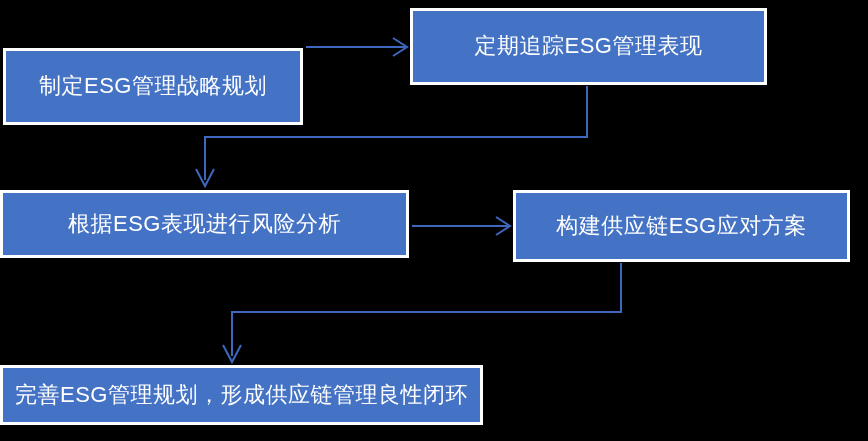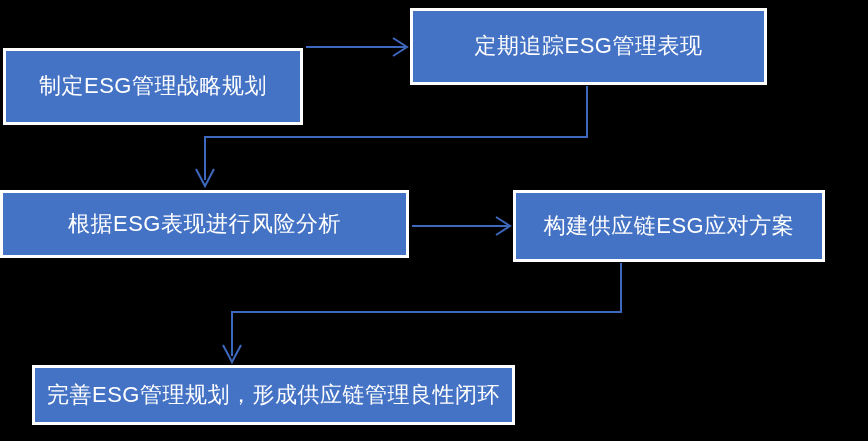--- a/index.html
+++ b/index.html
@@ -30,22 +30,22 @@
     white-space: nowrap;
     user-select: none;
   }
   .node-label {
     display: block;
   }
   
   #node-strategy   { left: 3px;   top: 8px;   width: 300px; height: 77px; margin-top: 40px; }
   #node-track      { left: 410px; top: 8px;   width: 357px; height: 77px; }
   #node-risk       { left: 0px;   top: 190px; width: 409px; height: 68px; }
-  #node-supply     { left: 513px; top: 190px; width: 312px; height: 72px; }
-  #node-loop       { left: 0px;   top: 365px; width: 483px; height: 60px; margin-left: 32px; }
+  #node-supply     { left: 513px; top: 190px; width: 337px; height: 72px; }
+  #node-loop       { left: 0px;   top: 365px; width: 483px; height: 60px; }
 
   
   #connectors {
     position: absolute;
     left: 0;
     top: 0;
     width: 868px;
     height: 441px;
     pointer-events: none;
   }

